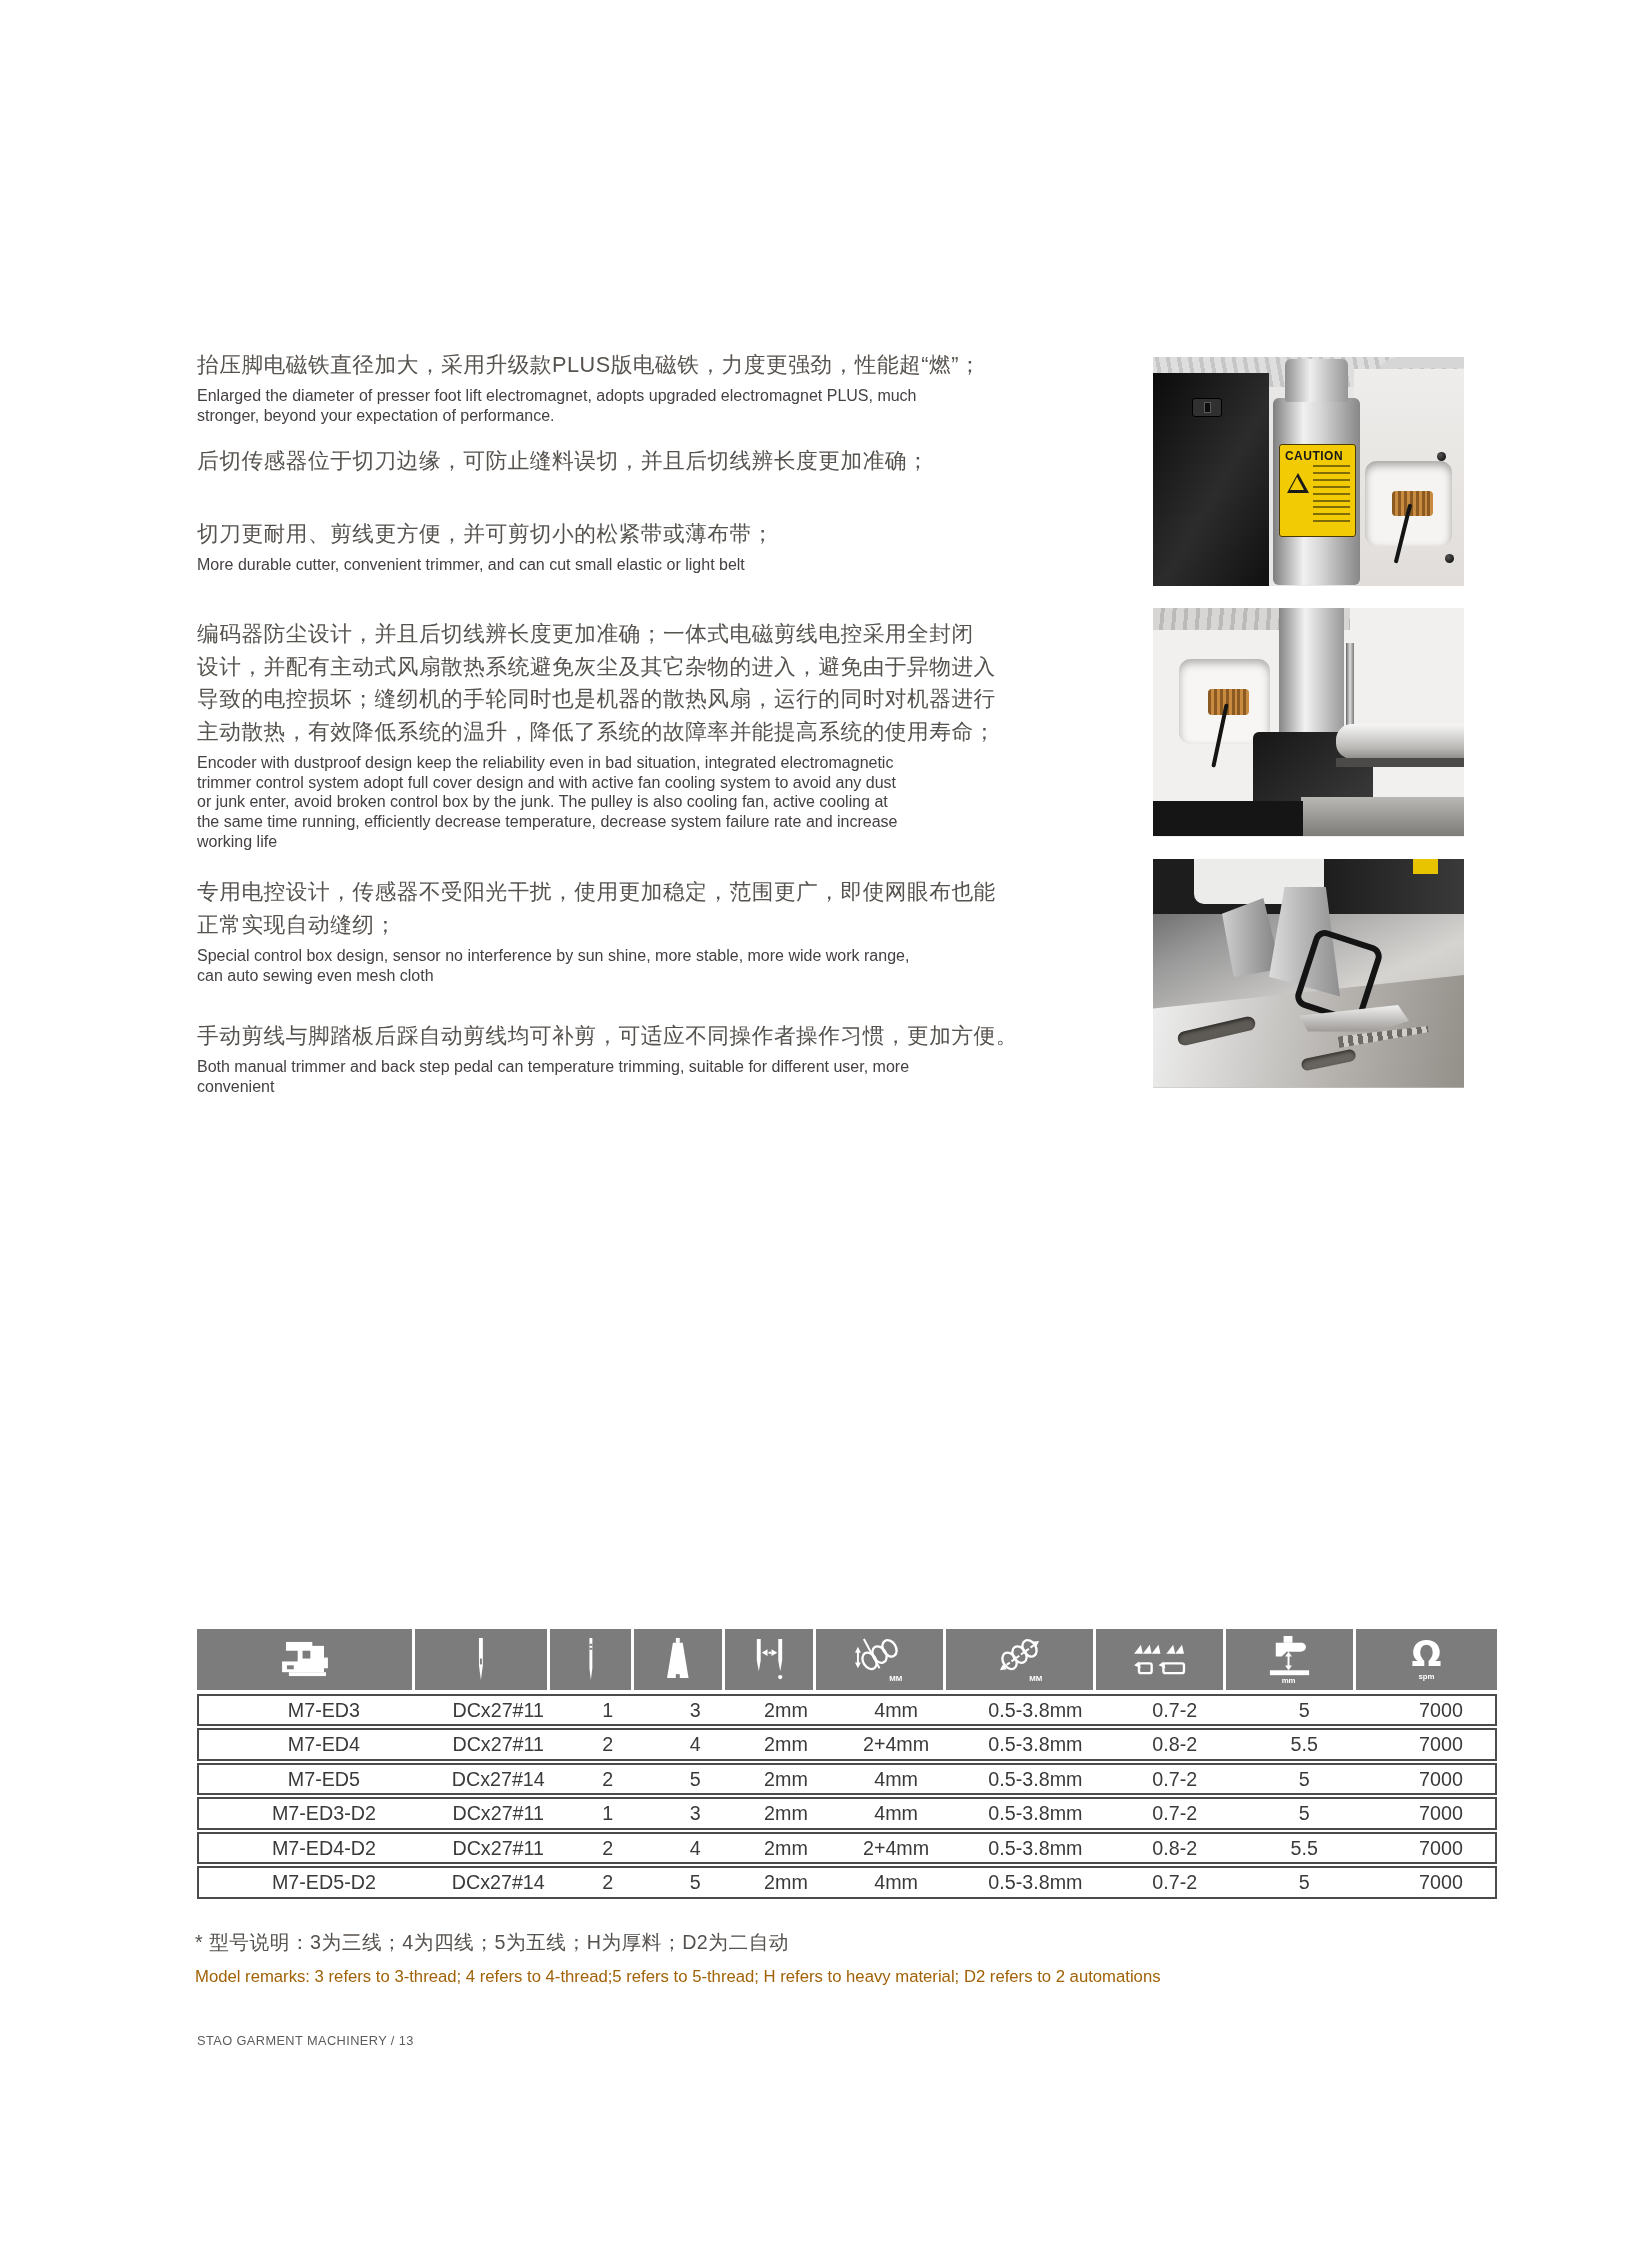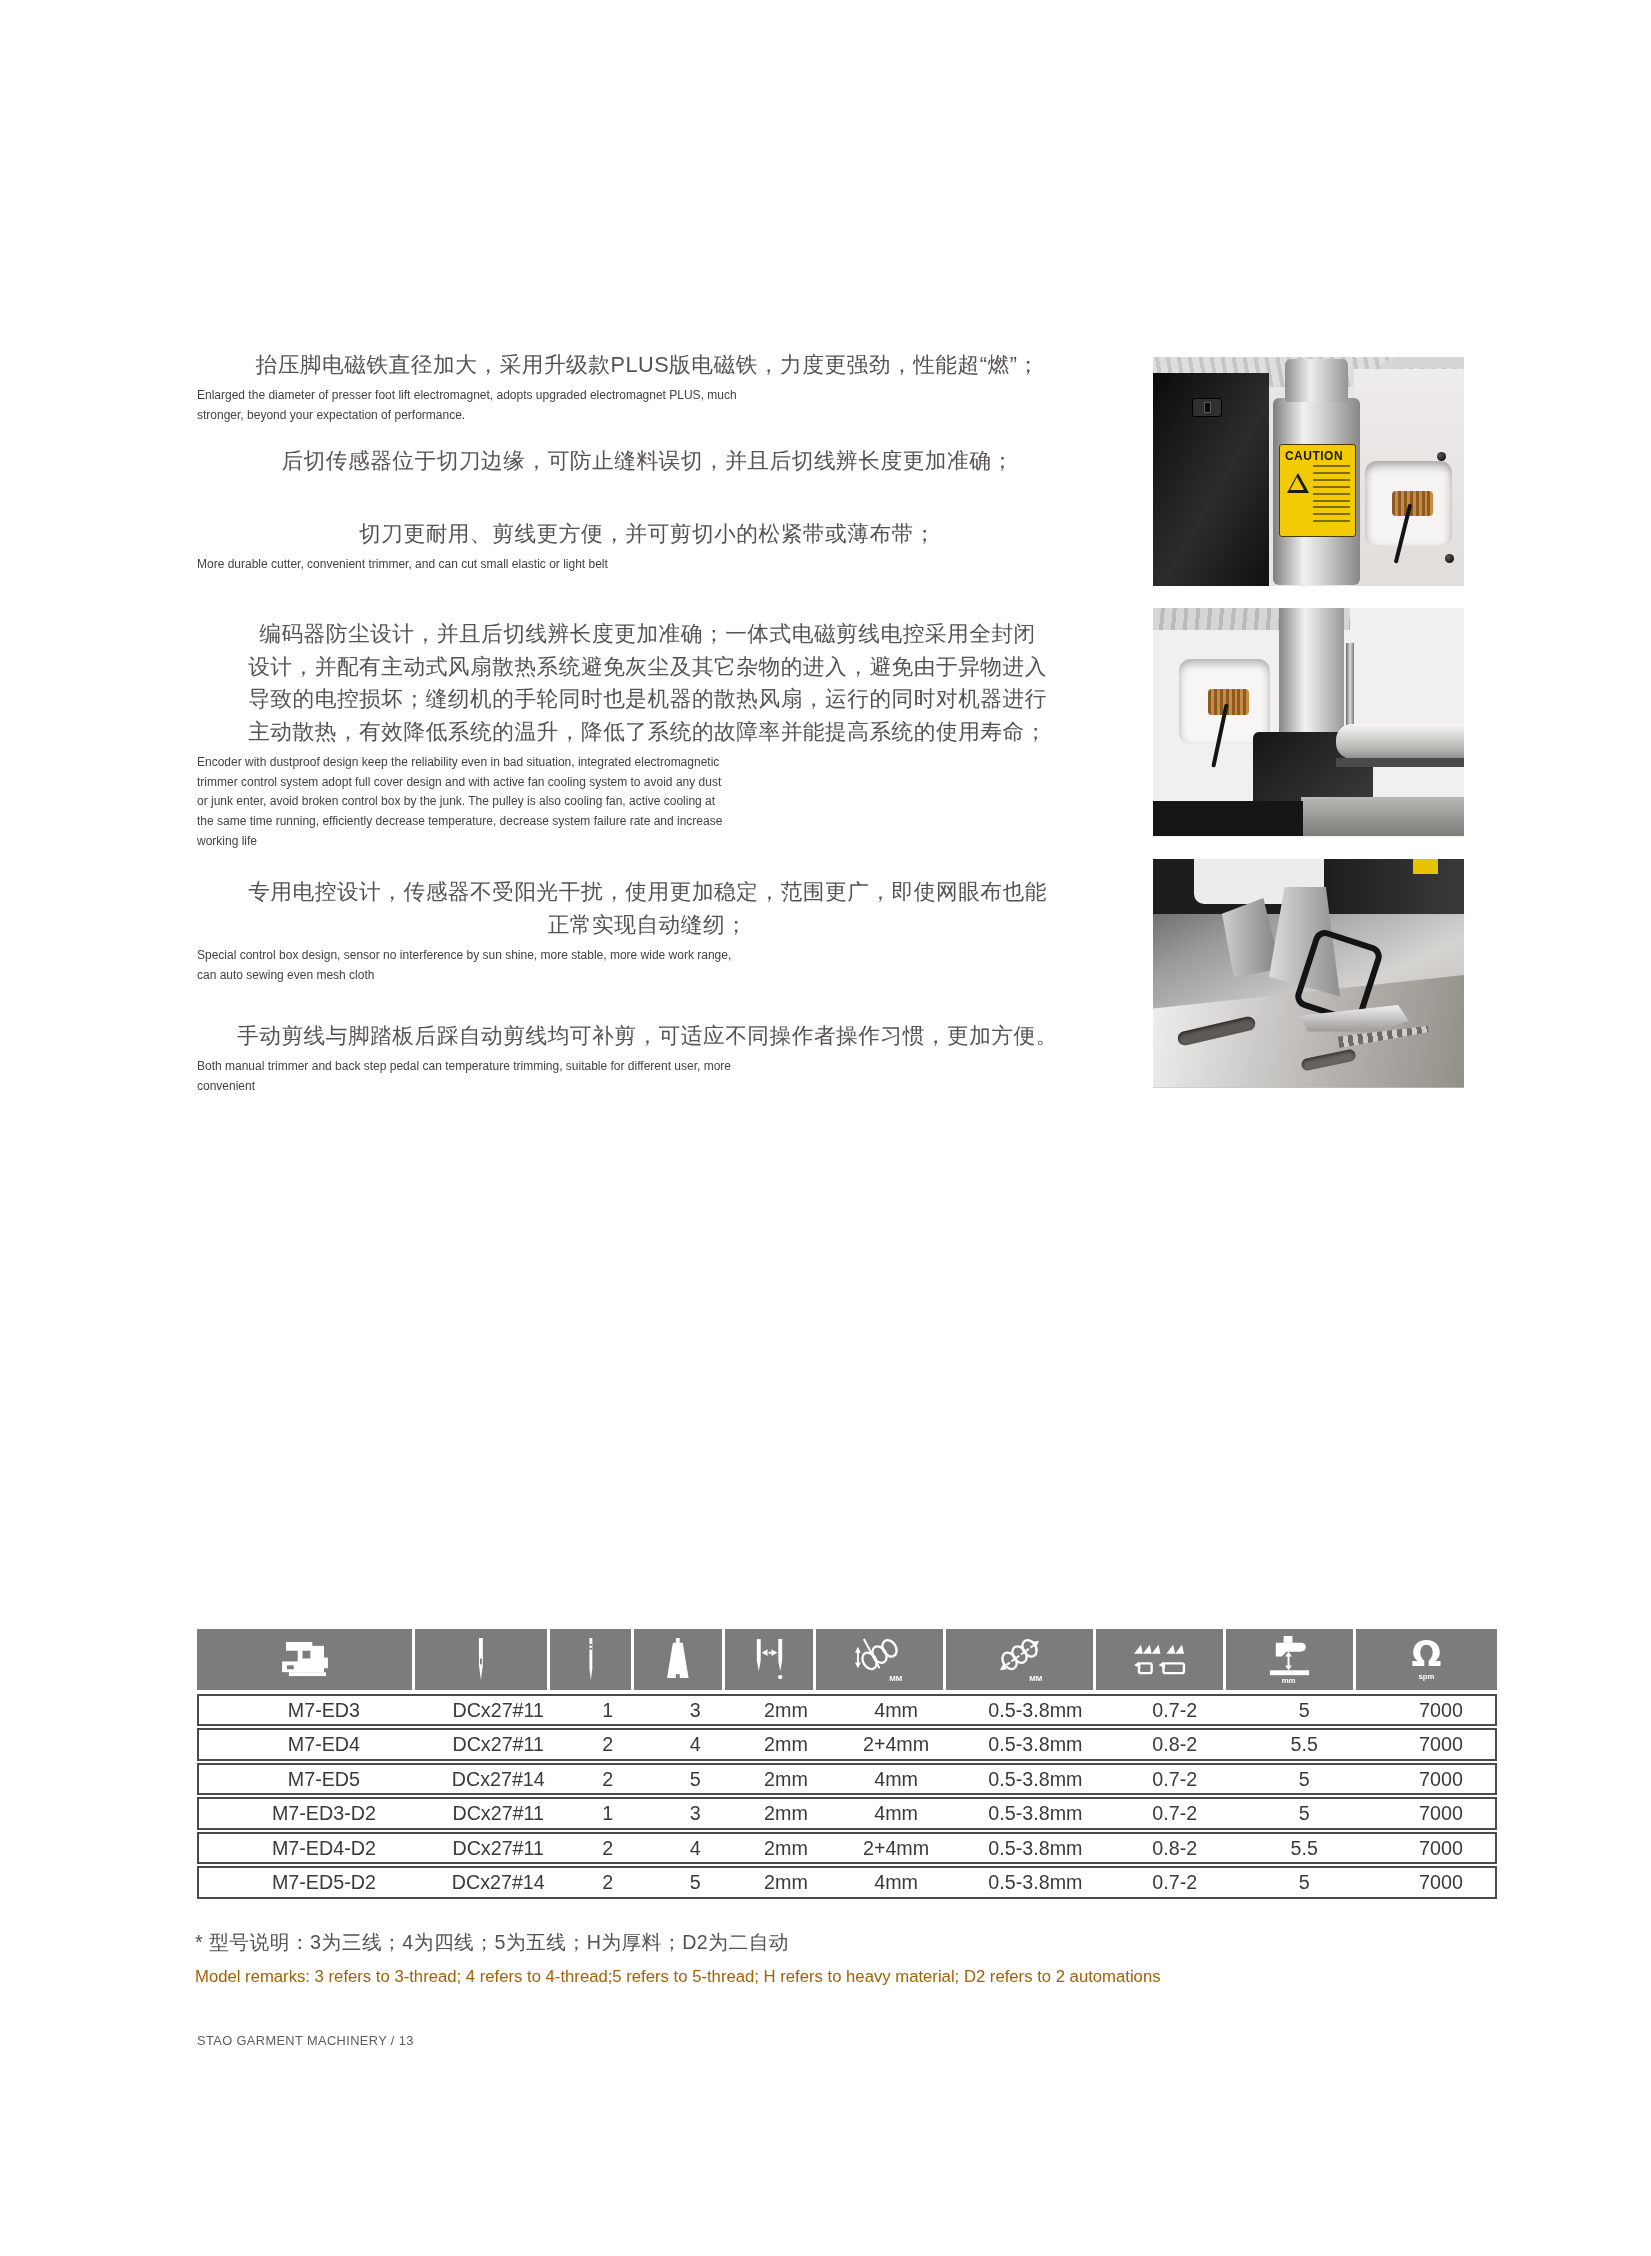--- a/index.html
+++ b/index.html
@@ -1,21 +1,21 @@
 <!DOCTYPE html>
 <html><head>
 <meta charset="utf-8">
 <style>
   html,body{margin:0;padding:0;background:#ffffff;}
   body{width:1652px;height:2257px;position:relative;font-family:"Liberation Sans",sans-serif;overflow:hidden;}
 
   
   .feature{position:absolute;left:197px;width:901px;}
-  .feature .cn{font-size:21.7px;line-height:32.5px;color:#56524e;white-space:pre-line;letter-spacing:0.5px;text-align:center;}
-  .feature .en{font-size:12px;line-height:19.7px;color:#454140;white-space:pre-line;margin-top:4.9px;}
+  .feature .cn{font-size:21.7px;line-height:32.5px;color:#56524e;white-space:pre-line;letter-spacing:0.5px;}
+  .feature .en{font-size:16px;line-height:19.7px;color:#454140;white-space:pre-line;margin-top:4.9px;}
   #f1{top:349px}#f2{top:445px}#f3{top:518px}#f4{top:618px}#f5{top:876px}#f6{top:1020px}
 
   
   .photo{position:absolute;left:1153px;width:311px;height:229px;overflow:hidden;background:#e9e7e5;}
   #photo1{top:357px}#photo2{top:608px}#photo3{top:859px}
   .abs{position:absolute;}
 
   
   .p1-band{left:0;top:0;right:0;height:29.6px;background:repeating-linear-gradient(80deg,#dedede 0 6.9px,#c6c6c6 6.9px 10.8px);}
   .p1-tube{right:0;top:0;width:83px;height:95px;border-left:9.9px solid #cdcdcd;border-top:11.8px solid #d6d6d6;border-top-left-radius:29.6px;}

